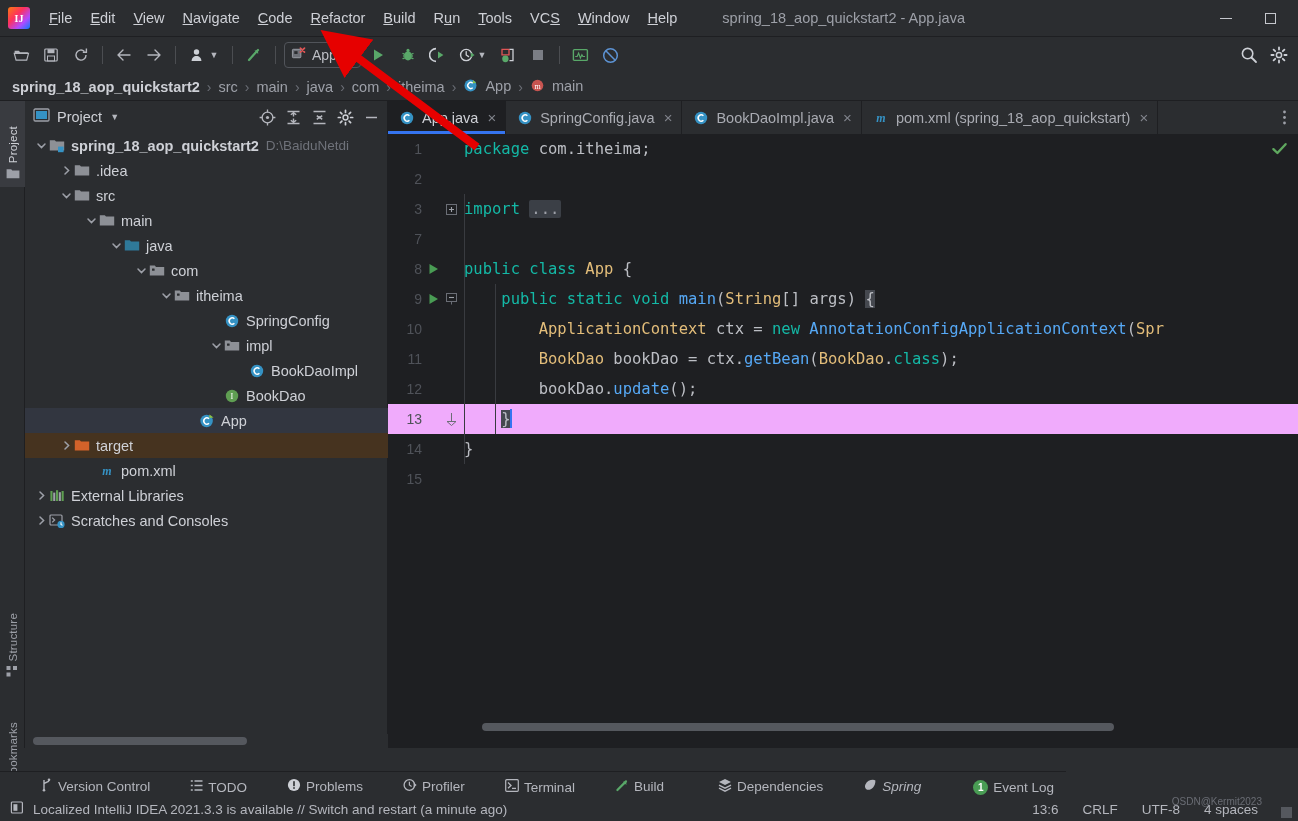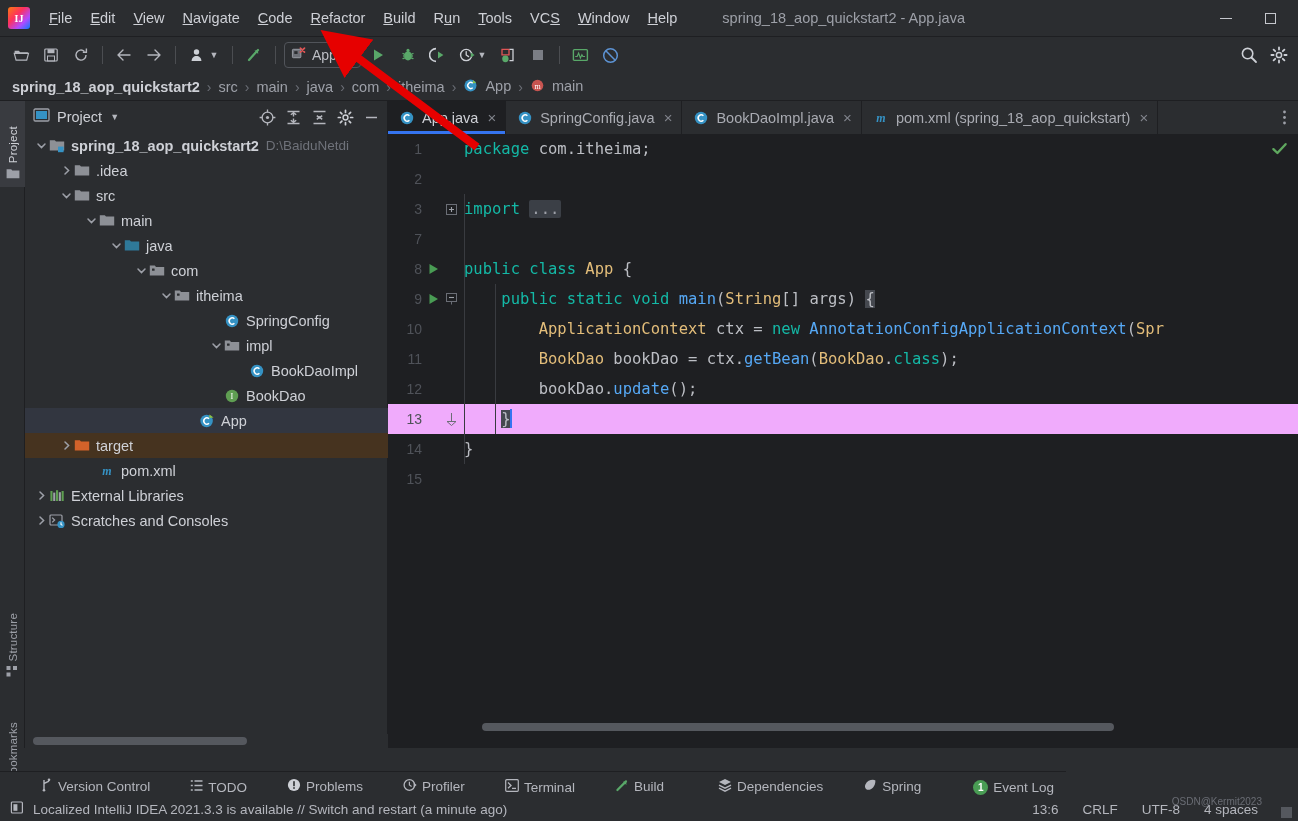--- a/index.html
+++ b/index.html
@@ -918,21 +918,21 @@
       <span>Build</span>
     </div>
     <div class="bb-item" style="margin-left:38px;">
       <span><svg width="14" height="14" viewBox="0 0 14 14">
             <path d="M7 1 13 4 7 7 1 4z" fill="#b4b6bd"></path>
             <path d="M1 7.2 7 10.2 13 7.2" fill="none" stroke="#b4b6bd" stroke-width="1.3"></path>
             <path d="M1 10.2 7 13.2 13 10.2" fill="none" stroke="#b4b6bd" stroke-width="1.3"></path>
           </svg></span>
       <span>Dependencies</span>
     </div>
-    <div class="bb-item" style="margin-left:24px;">
+    <div class="bb-item" style="margin-left:24px;font-style:italic;">
       <span><svg width="14" height="14" viewBox="0 0 14 14">
             <path d="M12.4 2.4C10 1 4.4 2 2.4 6.4c-1.2 2.6.4 5 2.4 5.4 3 .6 7.8-3.2 7.6-9.4z" fill="#b4b6bd"></path>
           </svg></span>
       <span>Spring</span>
     </div>
 
     <div class="bb-right">
       <div class="bb-item">
         <span class="evt-badge">1</span>
         <span>Event Log</span>

